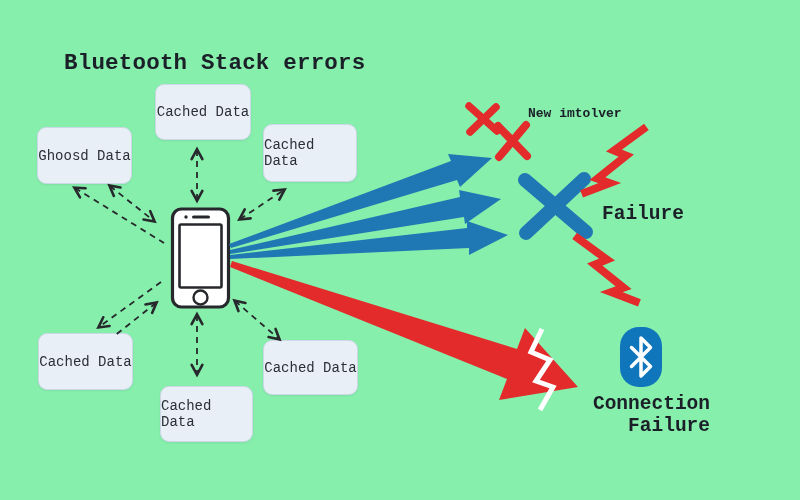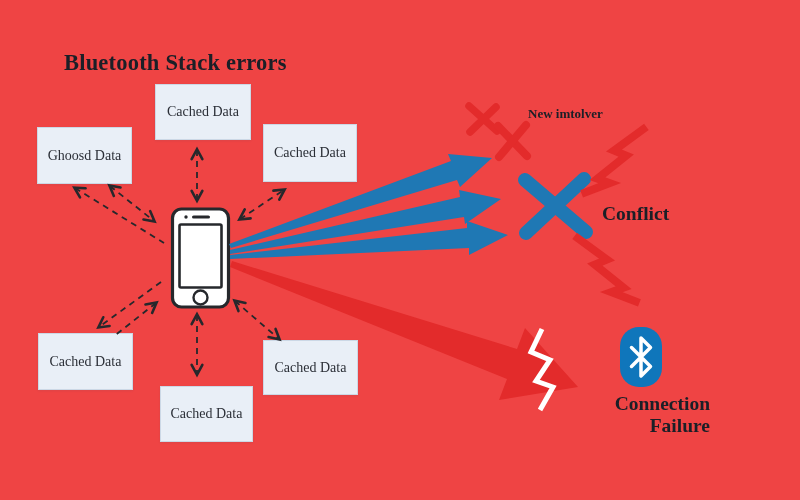--- a/index.html
+++ b/index.html
@@ -1,25 +1,25 @@
 <!DOCTYPE html>
 <html style="--blue: #1f78b4; --red: #e32b2b; --bluetooth-blue: #0f76bb; --node-fill: #e9eff7; --node-border: #ccd8e6; --ink: #26282c; --text: #1b1f27;"><head>
 <meta charset="utf-8">
 <style>
   :root{
     --blue:#1f78b4; --red:#e32b2b; --bluetooth-blue:#0f76bb;
     --node-fill:#e9eff7; --node-border:#ccd8e6; --ink:#26282c; --text:#1b1f27;
   }
   html,body{margin:0;padding:0;background:#fff;}
-  .stage{position:relative;width:800px;height:500px;background:#ef4444;overflow:hidden;
-         font-family:Liberation Serif, serif;}
+  .stage{position:relative;width:800px;height:500px;background:#86efac;overflow:hidden;
+         font-family:Liberation Mono, monospace;}
   .title{position:absolute;left:64px;top:50px;margin:0;font-size:22.5px;font-weight:700;
          color:var(--text);letter-spacing:.2px;}
   .node{position:absolute;background:var(--node-fill);border:1px solid var(--node-border);
-        border-radius:0;display:flex;align-items:center;justify-content:center;
+        border-radius:9px;display:flex;align-items:center;justify-content:center;
         font-size:14px;color:#2a2e36;box-shadow:0 1px 2px rgba(60,80,110,.10);}
   .n-tc{left:155px;top:84px;width:94px;height:54px}
   .n-tr{left:263px;top:124px;width:92px;height:56px}
   .n-l {left:37px; top:127px;width:93px;height:55px}
   .n-bl{left:38px; top:333px;width:93px;height:55px}
   .n-bc{left:160px;top:386px;width:91px;height:54px}
   .n-br{left:263px;top:340px;width:93px;height:53px}
   .lbl{position:absolute;font-weight:700;color:var(--text);}
   .lbl-new{left:528px;top:106px;font-size:13px;}
   .lbl-conflict{left:602px;top:203px;font-size:19.5px;}
@@ -54,21 +54,21 @@
     <span>Cached Data</span>
   </div>
   <div class="node n-bc">
     <span>Cached Data</span>
   </div>
   <div class="node n-br">
     <span>Cached Data</span>
   </div>
 
   <div class="lbl lbl-new">New imtolver</div>
-  <div class="lbl lbl-conflict">Conflict</div>
+  <div class="lbl lbl-conflict">Failure</div>
   <div class="lbl lbl-connfail">Connection Failure</div>
 
   <svg class="layer" width="800" height="500" viewBox="0 0 800 500">
     <defs>
       <marker id="ah" viewBox="0 0 10 10" refX="7.5" refY="5" markerWidth="8.5" markerHeight="8.5" orient="auto-start-reverse">
         <path d="M1.5,1.5 L8,5 L1.5,8.5" fill="none" stroke="#26282c" stroke-width="1.7" stroke-linecap="round"></path>
       </marker>
     </defs>
 
     <g>

